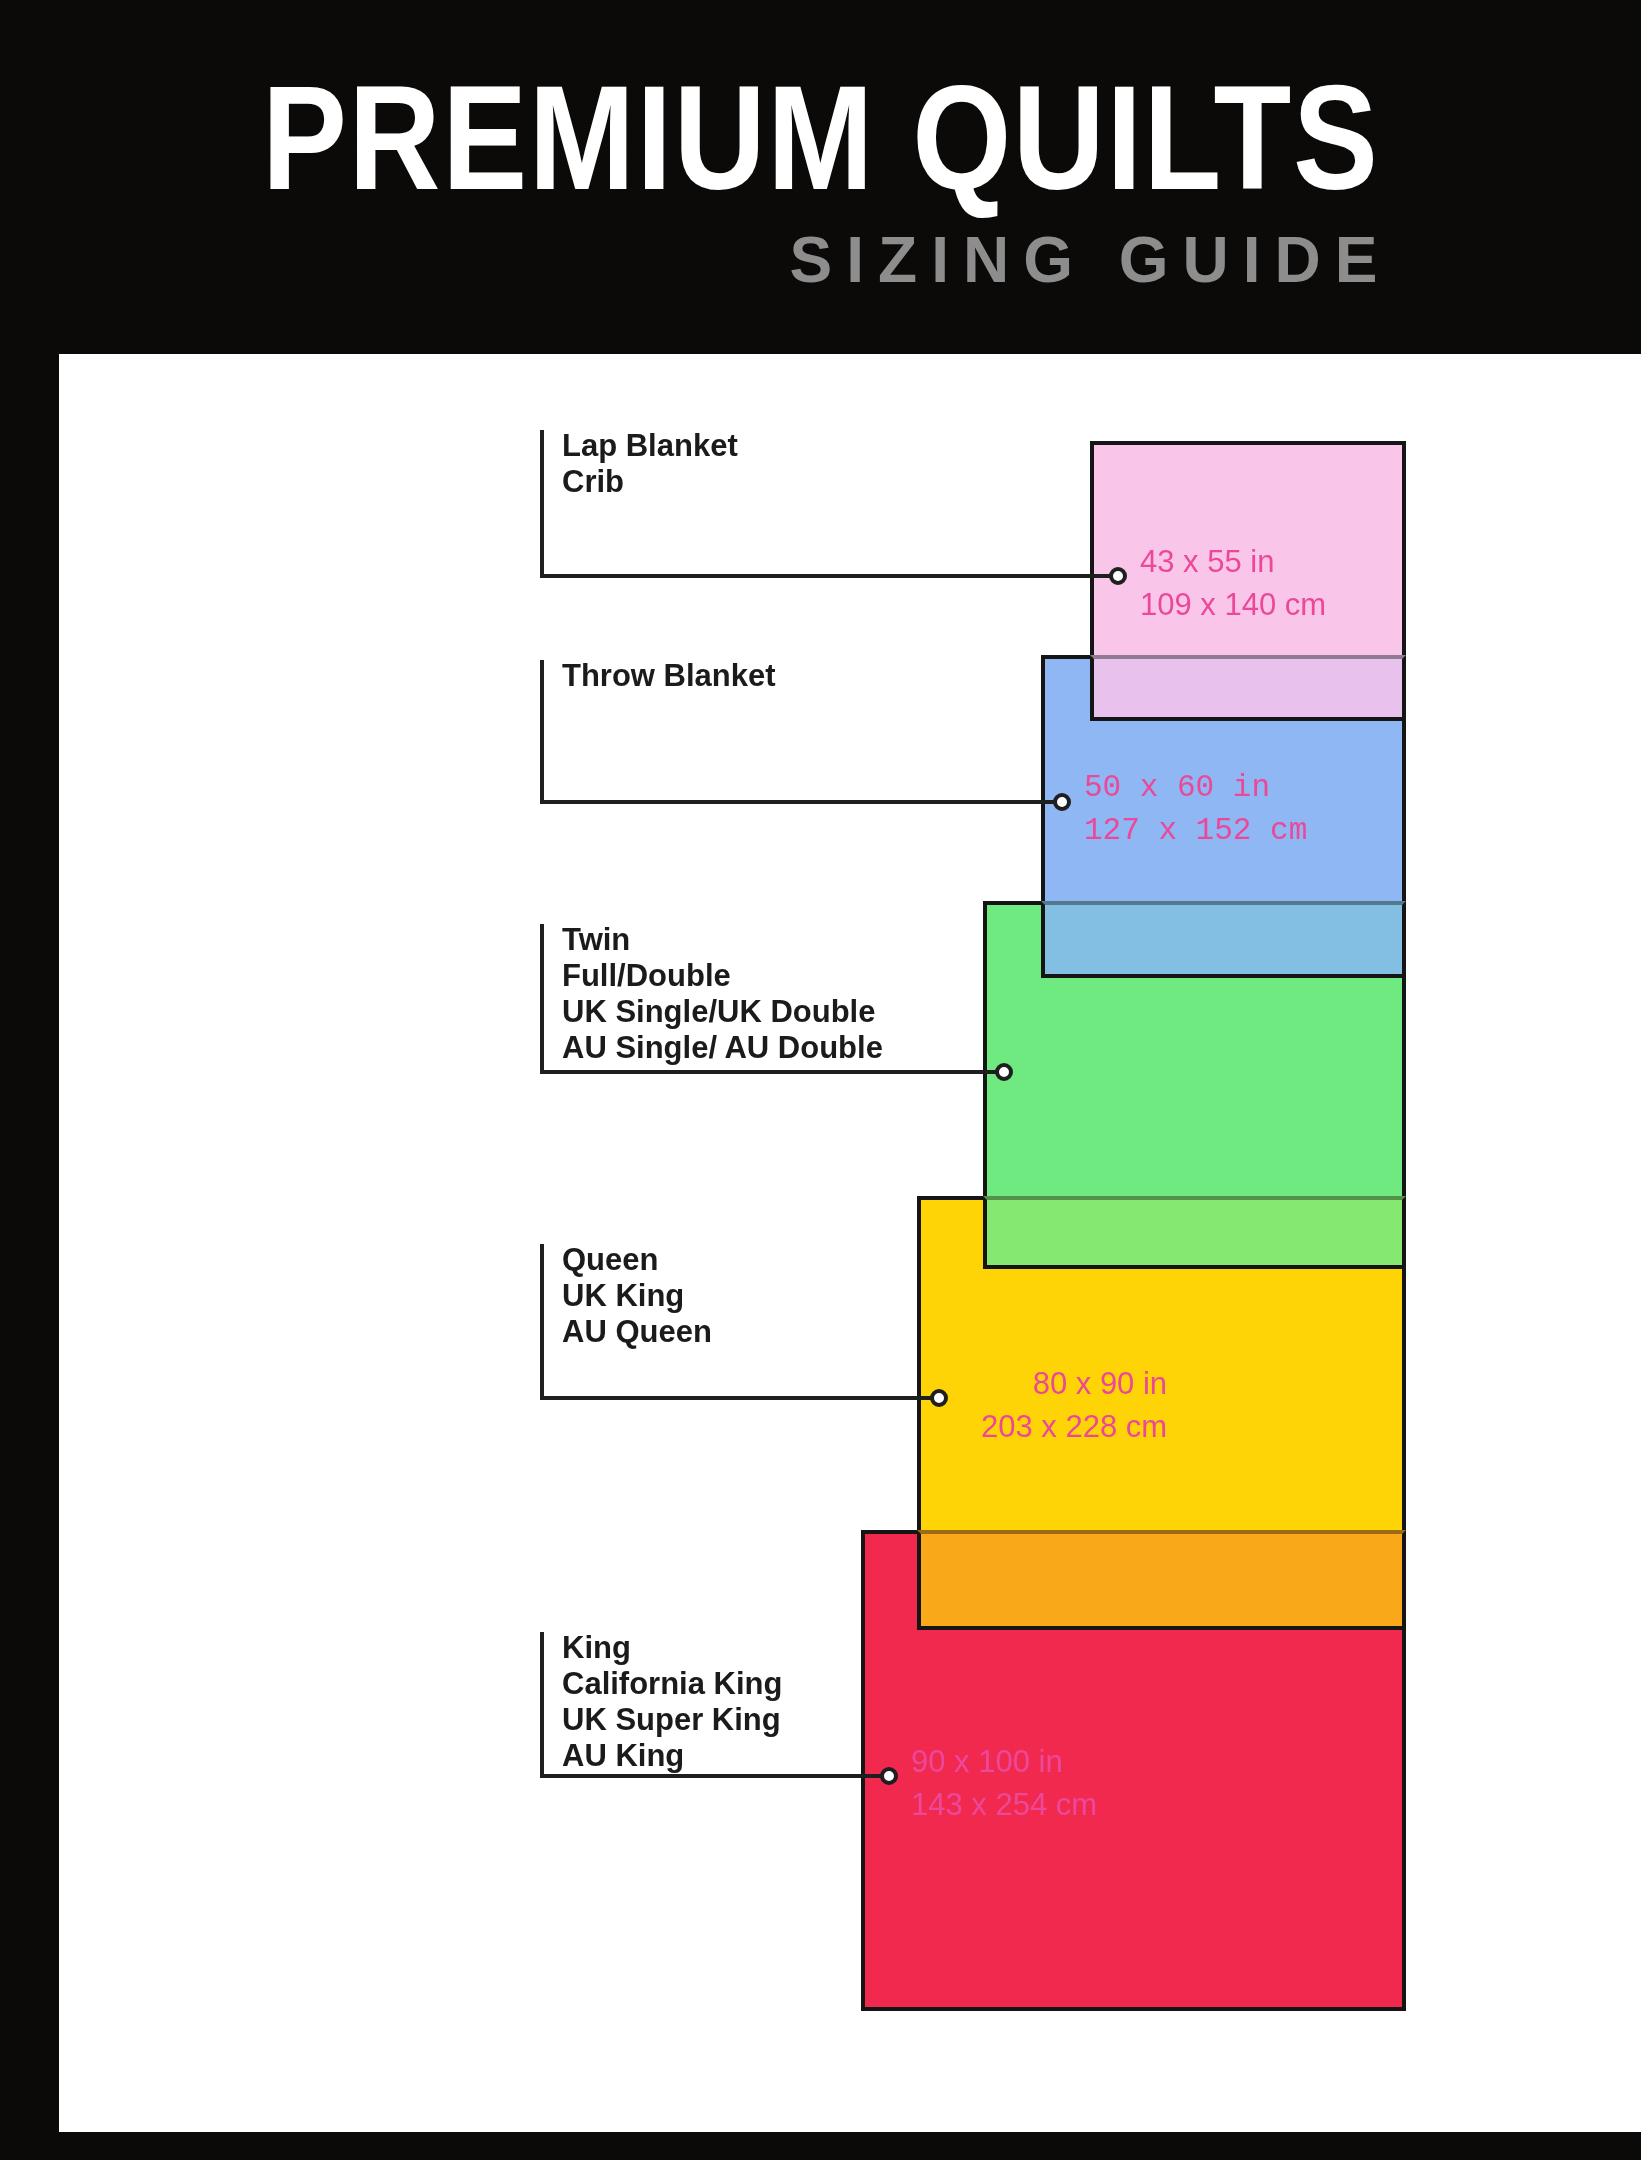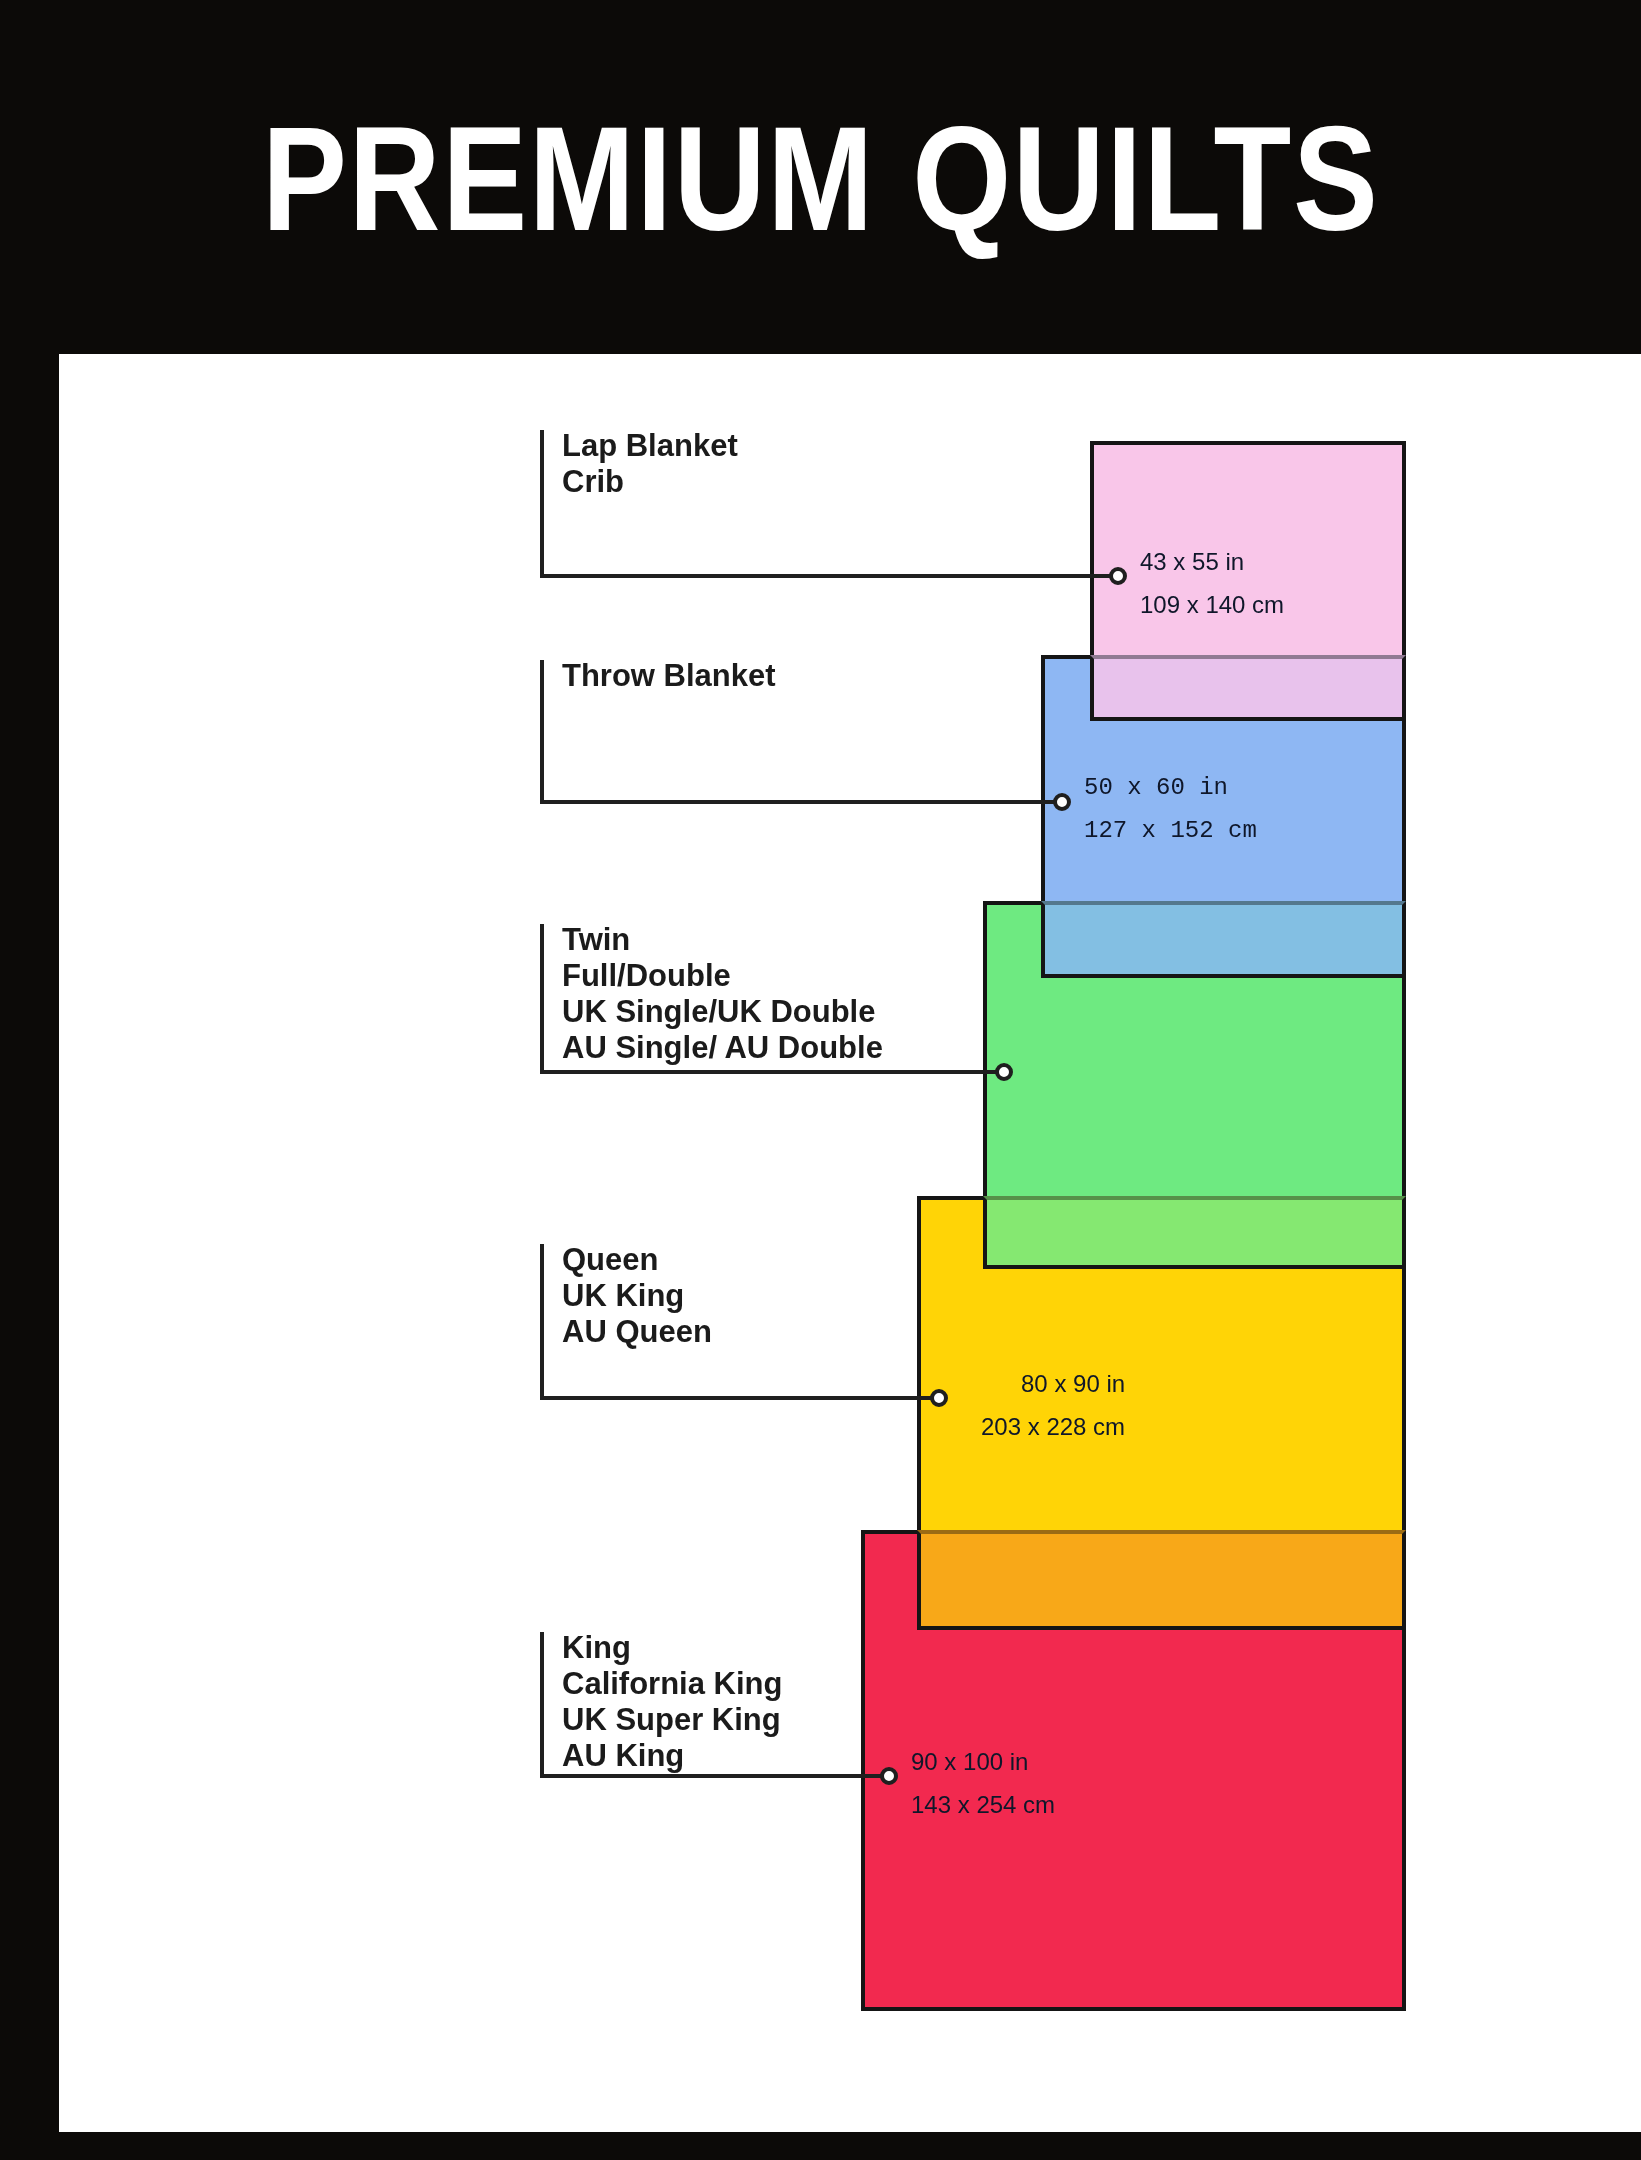--- a/index.html
+++ b/index.html
@@ -76,36 +76,37 @@
   .label-group{
     position:absolute;left:503px;color:#1b1b1b;
     font-size:31px;font-weight:700;line-height:36px;white-space:nowrap;
   }
   .lg1{top:74px;}
   .lg2{top:304px;}
   .lg3{top:568px;}
   .lg4{top:888px;}
   .lg5{top:1276px;}
   .size-text{
-    position:absolute;color:#0f172a;
-    font-size:24px;font-weight:500;line-height:43px;white-space:nowrap;
+    position:absolute;color:#ec4899;
+    font-size:31px;font-weight:500;line-height:43px;white-space:nowrap;
   }
   .st1{left:1081px;top:186px;}
   .st2{left:1025px;top:412px;font-family:Liberation Mono, monospace;}
   .st3{left:967px; top:682px;}
   .st4{left:922px; top:1008px;text-align:right;}
   .st5{left:852px; top:1386px;}
 </style>
 </head>
 <body>
 
 <div class="page">
 
   <header class="header">
     <h1 class="title">PREMIUM QUILTS</h1>
+    <div class="subtitle">SIZING GUIDE</div>
   </header>
 
   <div class="canvas">
 
     <div class="rect r-king" style="background-color: rgb(242, 41, 79);"></div>
     <div class="rect r-queen" style="background-color: rgb(255, 212, 6);"></div>
     <div class="rect r-twin" style="background-color: rgb(110, 234, 129);"></div>
     <div class="rect r-throw" style="background-color: rgb(142, 183, 243);"></div>
     <div class="rect r-lap" style="background-color: rgb(249, 198, 233);"></div>
 

